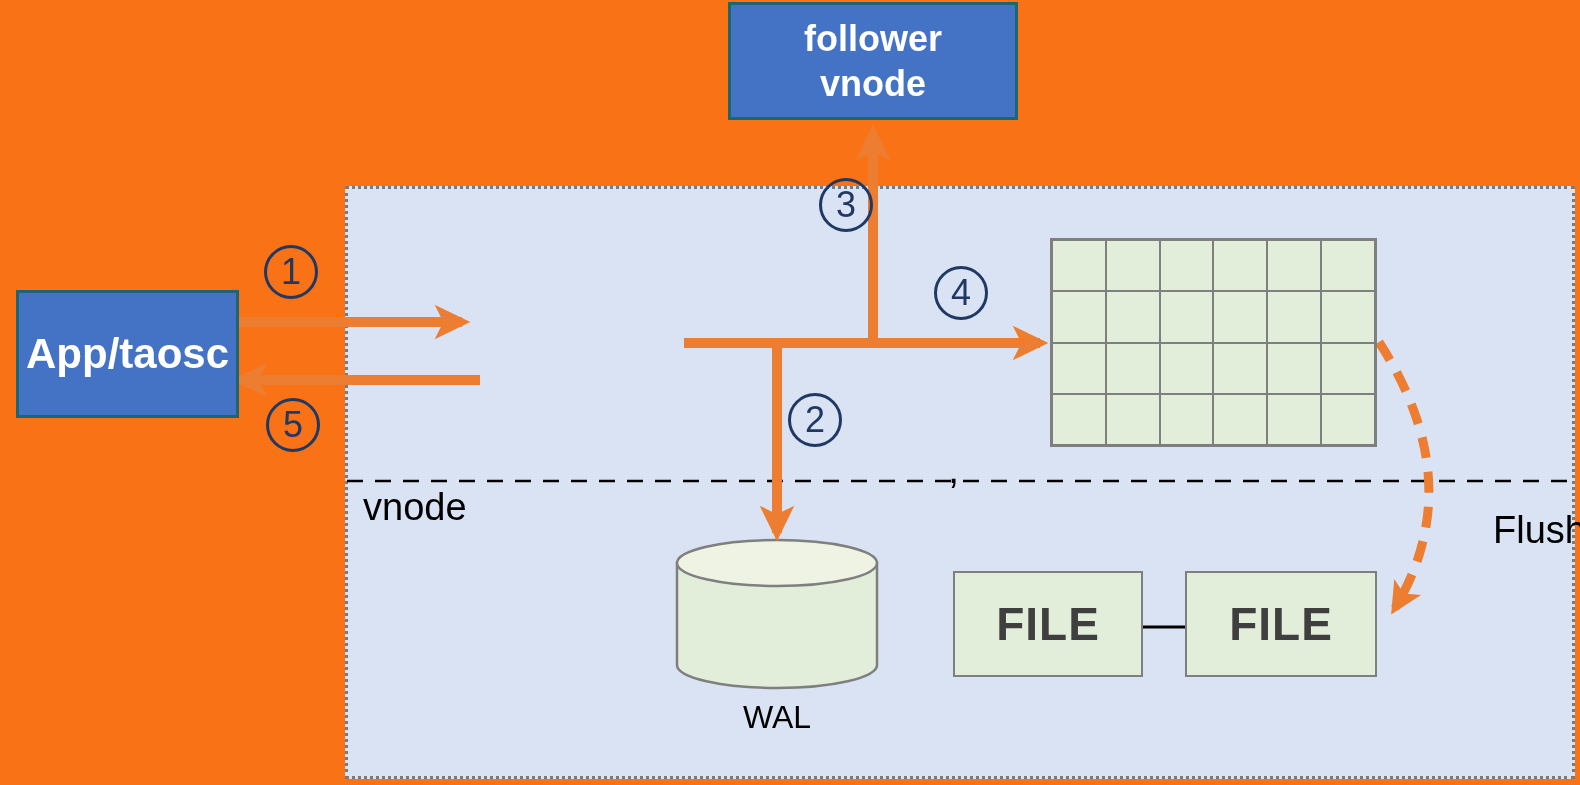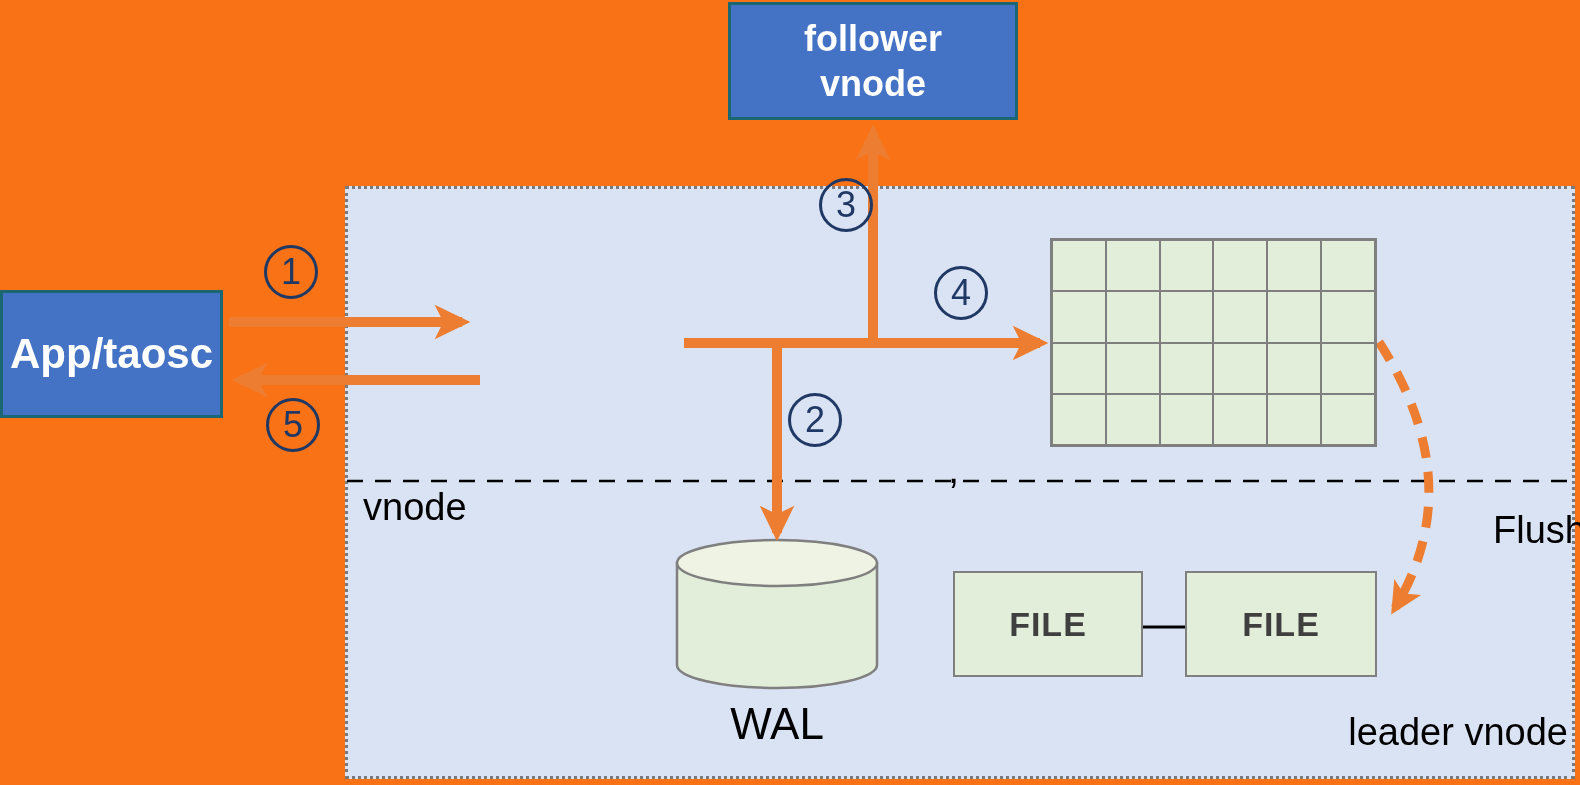--- a/index.html
+++ b/index.html
@@ -16,21 +16,21 @@
   
   #overlay { position:absolute; left:0; top:0; width:1580px; height:785px; pointer-events:none; }
 
   
   .blue-node {
     position:absolute; background:#4472c4; border:3px solid #1b6673;
     color:#fff; font-weight:bold; display:flex; align-items:center; justify-content:center;
     text-align:center; white-space:pre-line; line-height:1.25;
   }
   .follower { left:728px; top:2px; width:290px; height:118px; font-size:36px; }
-  .apptaosc { left:0; top:290px; width:223px; height:128px; font-size:42px; }
+  .apptaosc { left:16px; top:290px; width:223px; height:128px; font-size:42px; }
 
   
   .write-circle {
     position:absolute; left:473px; top:250px; width:214px; height:190px;
     background:#e2eeda; border:2.5px solid #6f6f6f; border-radius:50%;
     display:flex; align-items:center; justify-content:center;
     color:#3f3f3f; font-size:46px; font-weight:bold;
   }
 
   
@@ -38,30 +38,30 @@
     position:absolute; left:1050px; top:238px; width:327px; height:209px;
     background:#7f7f7f; border:3px solid #7f7f7f; display:grid; gap:2px;
   }
   .memtable .cell { background:#e2eeda; }
 
   
   .file-box {
     position:absolute; width:190px; height:106px; top:571px;
     background:#e2eeda; border:2.5px solid #7f7f7f;
     display:flex; align-items:center; justify-content:center;
-    color:#3f3f3f; font-size:34px; font-weight:bold; letter-spacing:1px;
+    color:#3f3f3f; font-size:46px; font-weight:bold; letter-spacing:1px;
   }
   .file-1 { left:953px; }
   .file-2 { left:1185px; width:192px; }
 
   
   .plain { position:absolute; color:#000; font-size:38px; line-height:1.1; }
   .lbl-memory { left:363px; top:444px; }
   .lbl-disk { left:363px; top:487px; }
-  .lbl-wal { left:677px; top:700px; width:200px; text-align:center; font-size:44px; }
+  .lbl-wal { left:677px; top:700px; width:200px; text-align:center; font-size:32px; }
   .lbl-flush { left:1453px; top:510px;margin-left:40px; }
   .lbl-leader { left:1320px; top:712px; width:248px; text-align:right; }
   .lbl-comma { left:948px; top:449px; font-size:40px; line-height:1; }
 
   
   .step {
     position:absolute; width:54px; height:54px; border:3.5px solid #1f3864; border-radius:50%;
     color:#1f3864; font-size:36px; display:flex; align-items:center; justify-content:center;
   }
   .step-1 { left:264px; top:245px; }
@@ -145,21 +145,20 @@
   <div class="file-box file-1">
     <span>FILE</span>
   </div>
   <div class="file-box file-2">
     <span>FILE</span>
   </div>
 
   <div class="plain lbl-disk">vnode</div>
   <div class="plain lbl-wal">WAL</div>
   <div class="plain lbl-flush">Flush</div>
-  <div class="plain lbl-leader">leader vnode</div>
   <div class="plain lbl-comma">,</div>
 
   <div class="step step-1">
     <span>1</span>
   </div>
   <div class="step step-2">
     <span>2</span>
   </div>
   <div class="step step-3">
     <span>3</span>

